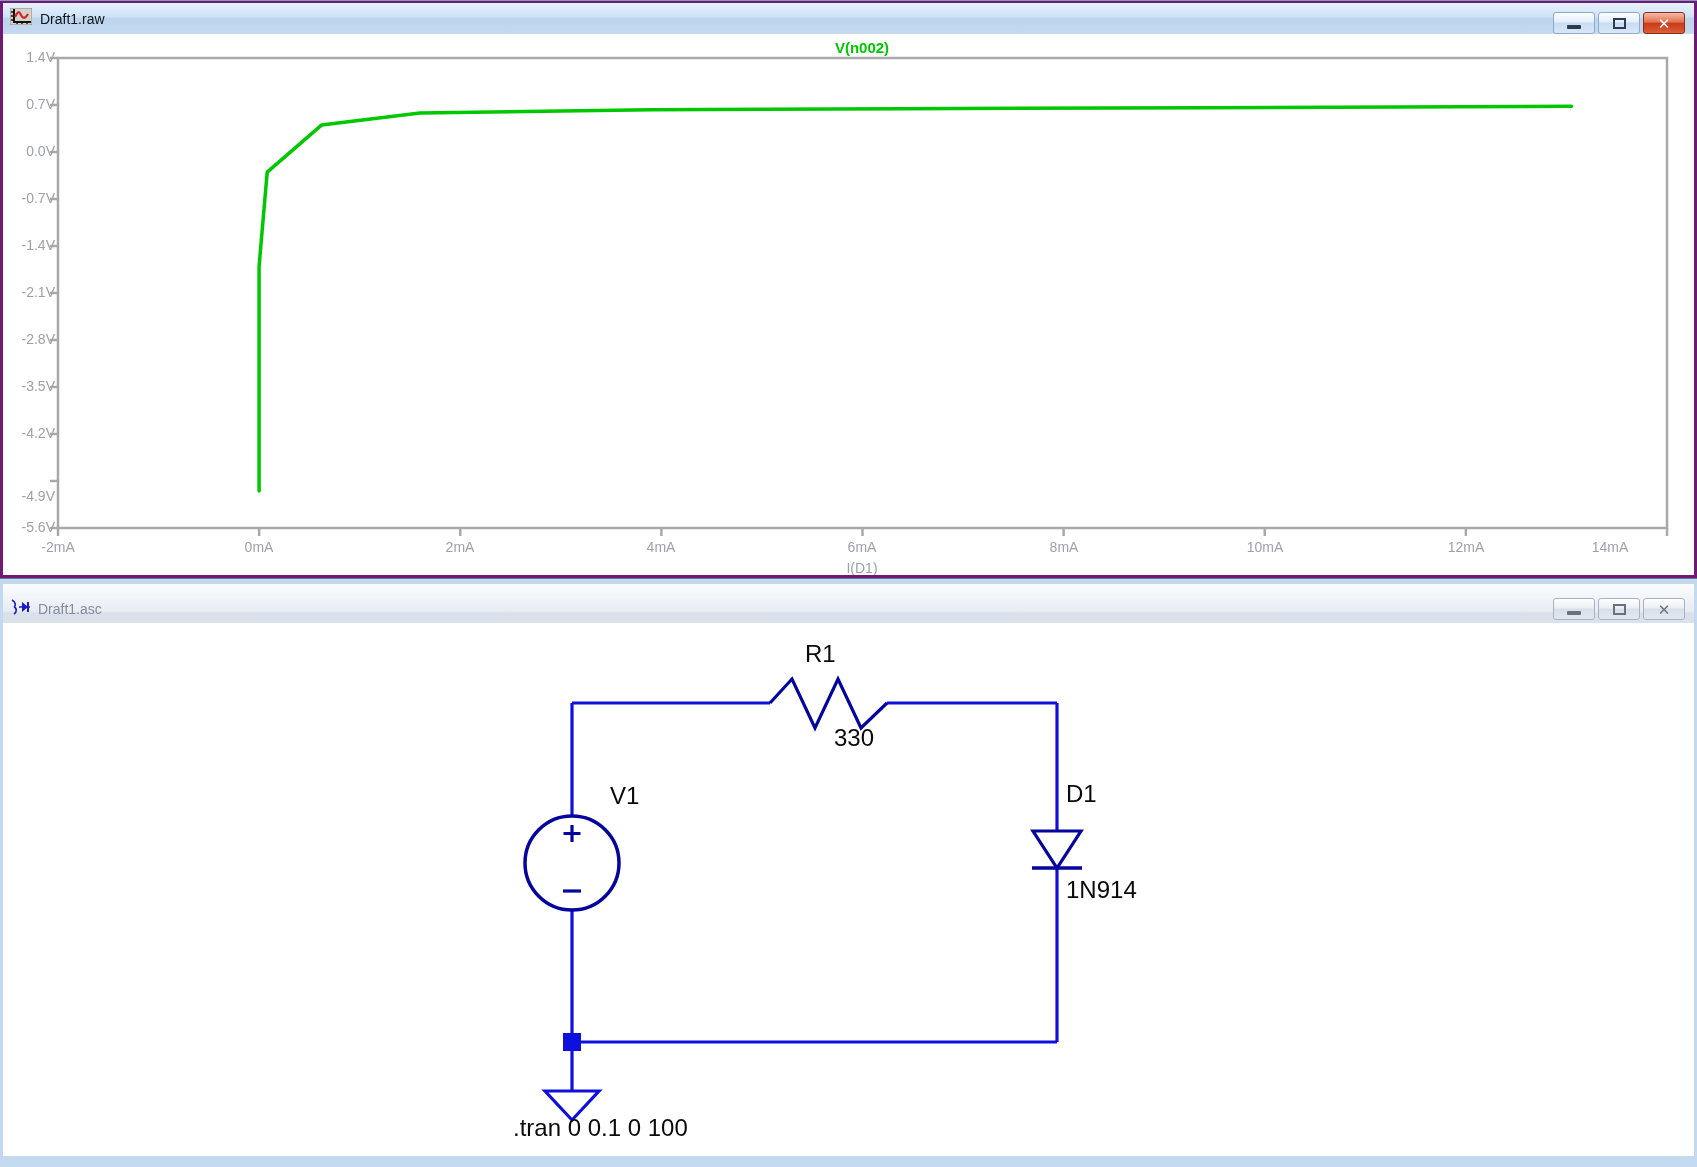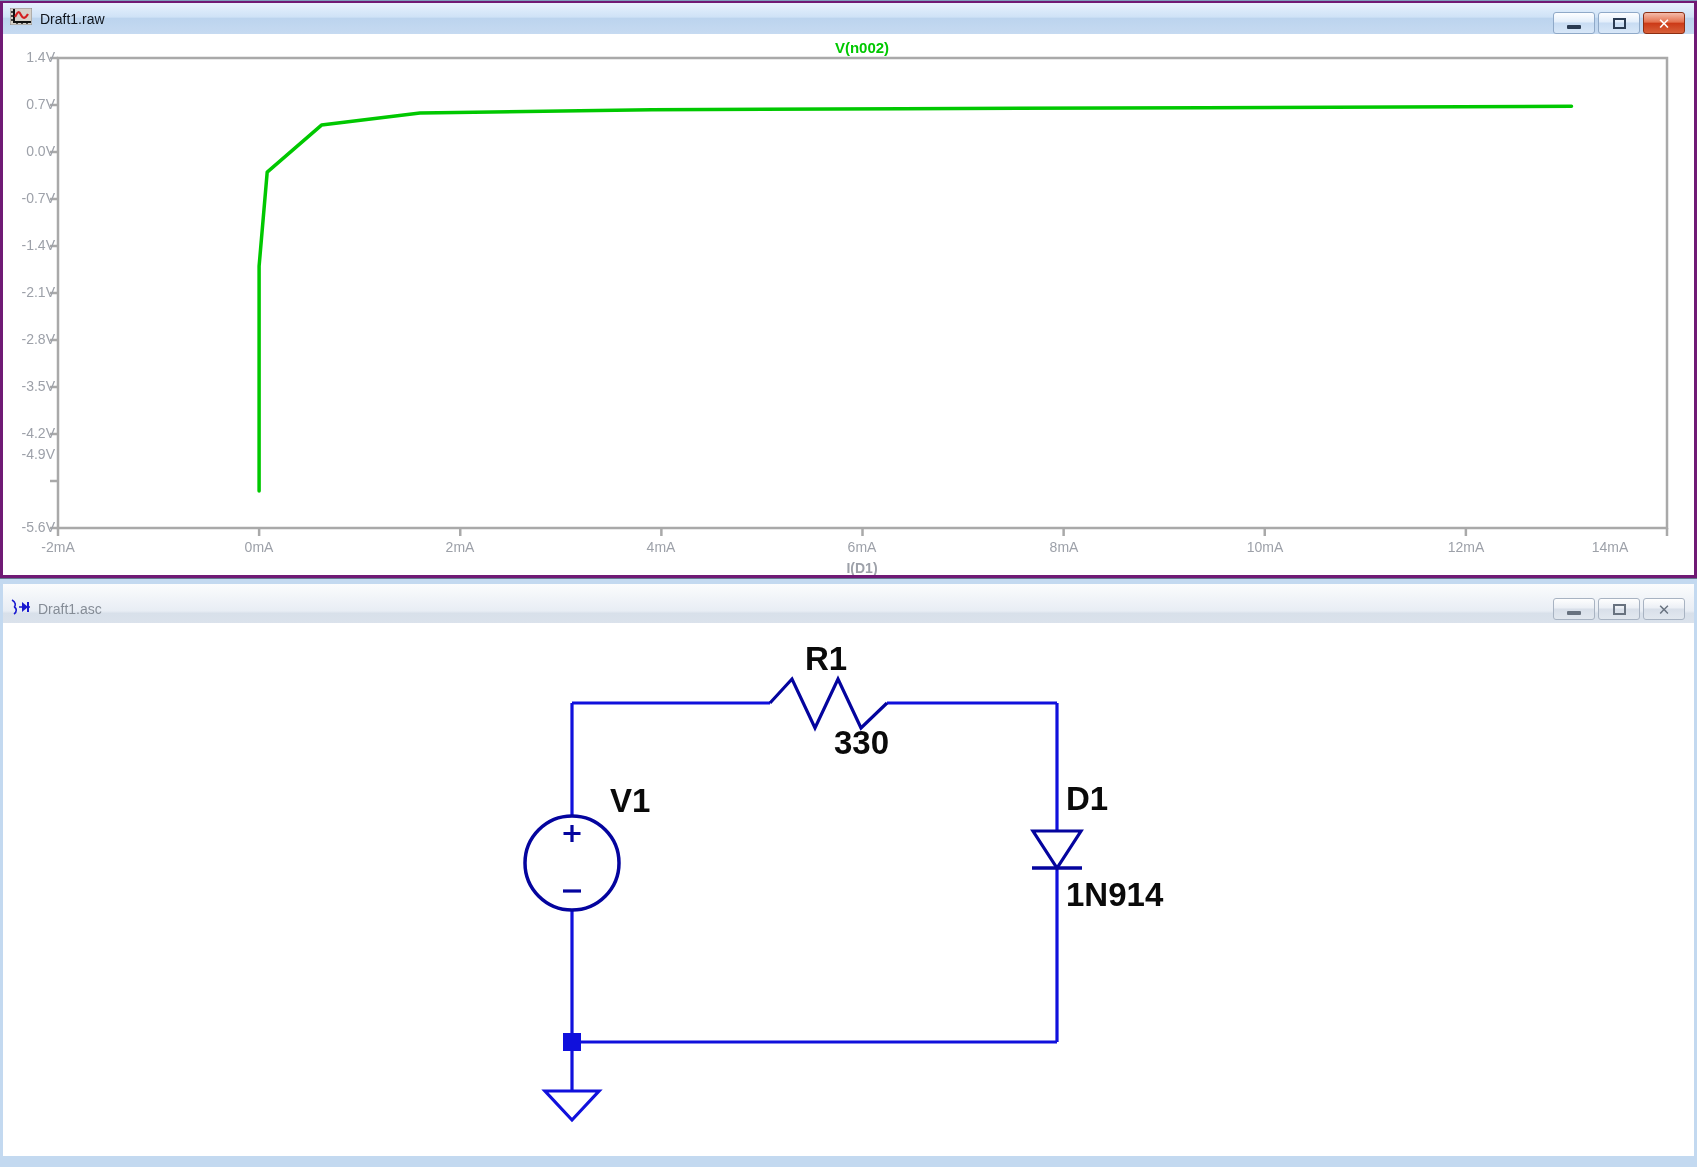--- a/index.html
+++ b/index.html
@@ -33,22 +33,22 @@
   #win2 .client{height:1111px;}
   
   #schem-client{top:44px;width:1691px;height:1111px;}
   #win2 #schem-client{height:1111px;}
   #win2 #schem-client{top:44px;height:1111px;}
   .plot-svg,.schem-svg{position:absolute;left:0;top:0;}
   .trace-title{position:absolute;left:759px;top:5px;width:200px;text-align:center;
                font-size:15px;font-weight:bold;color:#00c800;}
   .ytick{position:absolute;left:2px;width:50px;text-align:right;font-size:14px;color:#9da1a9;}
   .xtick{position:absolute;top:505px;width:70px;text-align:center;font-size:14px;color:#9da1a9;}
-  .xaxis-label{position:absolute;left:809px;top:526px;width:100px;text-align:center;font-size:14px;color:#9da1a9;font-weight:bold;}
-  .slabel{position:absolute;font-weight:bold;font-size:33px;color:#0a0a0a;white-space:nowrap;line-height:1.1;}
+  .xaxis-label{position:absolute;left:809px;top:526px;width:100px;text-align:center;font-size:14px;color:#9da1a9;}
+  .slabel{position:absolute;font-weight:normal;font-size:24px;color:#0a0a0a;white-space:nowrap;line-height:1.1;}
 </style>
 </head>
 <body>
 
 <div class="window" id="win1">
   <div class="titlebar">
     <span class="win-icon">
       <svg width="22" height="17" viewBox="0 0 22 17">
         <rect x="0" y="0" width="22" height="17" fill="#d6d2ca" stroke="#8a8a8a"></rect>
         <path d="M4,1 V14 H21" stroke="#111" stroke-width="2" fill="none"></path>
@@ -99,21 +99,21 @@
 
     <span class="ytick" style="top:15px">1.4V</span>
     <span class="ytick" style="top:62px">0.7V</span>
     <span class="ytick" style="top:109px">0.0V</span>
     <span class="ytick" style="top:156px">-0.7V</span>
     <span class="ytick" style="top:203px">-1.4V</span>
     <span class="ytick" style="top:250px">-2.1V</span>
     <span class="ytick" style="top:297px">-2.8V</span>
     <span class="ytick" style="top:344px">-3.5V</span>
     <span class="ytick" style="top:391px">-4.2V</span>
-    <span class="ytick" style="top:412px">-4.9V</span>
+    <span class="ytick" style="top:454px">-4.9V</span>
     <span class="ytick" style="top:485px">-5.6V</span>
 
     <span class="xtick" style="left:20px">-2mA</span>
     <span class="xtick" style="left:221px">0mA</span>
     <span class="xtick" style="left:422px">2mA</span>
     <span class="xtick" style="left:623px">4mA</span>
     <span class="xtick" style="left:824px">6mA</span>
     <span class="xtick" style="left:1026px">8mA</span>
     <span class="xtick" style="left:1227px">10mA</span>
     <span class="xtick" style="left:1428px">12mA</span>
@@ -163,14 +163,15 @@
 
       <rect x="560" y="410" width="18" height="18" fill="#1010dc"></rect>
       <polygon points="542,468 596,468 569,497" stroke="#1010dc" stroke-width="3.2" fill="#ffffff"></polygon>
     </svg>
 
     <div class="slabel" style="left:802px;top:18px;">R1</div>
     <div class="slabel" style="left:792px;top:102px;margin-left:39px;">330</div>
     <div class="slabel" style="left:607px;top:160px;">V1</div>
     <div class="slabel" style="left:1063px;top:158px;">D1</div>
     <div class="slabel" style="left:1063px;top:254px;">1N914</div>
+    <div class="slabel" style="left:510px;top:492px;">.tran 0 0.1 0 100</div>
   </div>
 </div>
 
 </body></html>

